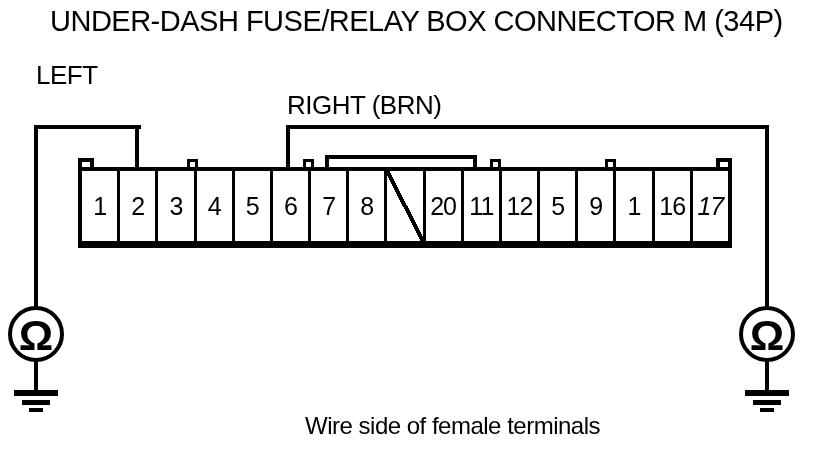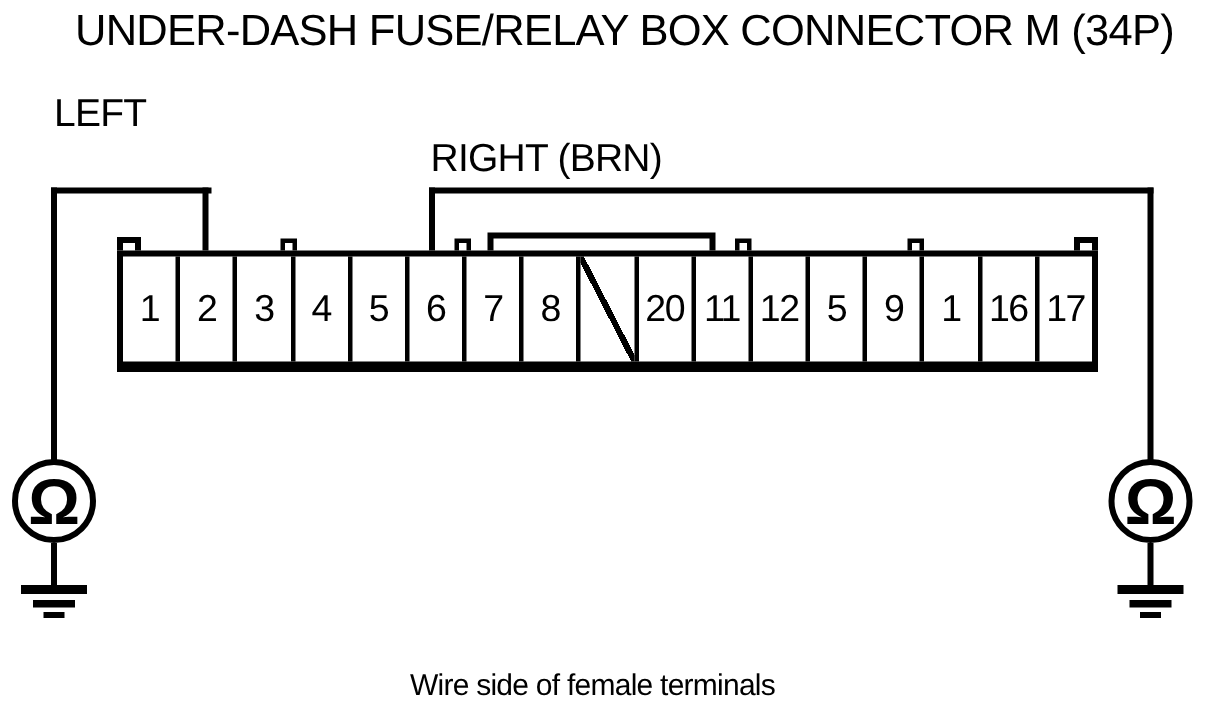--- a/index.html
+++ b/index.html
@@ -34,42 +34,42 @@
   .pin-table {
     position:absolute; left:0; top:14px; width:654px; height:81px;
     border:4px solid #000; background:#fff; display:flex; flex-direction:column;
   }
   .pin-row { display:flex; flex:1; }
   .pin-row.top { border-bottom:3px solid #000; }
   .pin-cell {
     flex:1; display:flex; align-items:center; justify-content:center;
     font-size:25px; letter-spacing:-1px; border-right:3px solid #000; overflow:hidden;
   }
-  .pin-cell:last-child { border-right:none; }
+  .pin-cell:last-child { border-right:none;font-style:italic; }
   .pin-cell.slash {
     background-image:linear-gradient(to top right,
       transparent calc(50% - 2px), #000 calc(50% - 2px) calc(50% + 2px), transparent calc(50% + 2px));
   }
 
   .ground { position:absolute; width:56px; height:110px; }
   .ground-left  { left:8px;   top:306px; }
   .ground-right { left:739px; top:306px; }
   .g-circle {
     position:absolute; left:0; top:0; width:56px; height:56px;
     border:4px solid #000; border-radius:50%; background:#fff;
     display:flex; align-items:center; justify-content:center;
     font-size:43px; font-weight:700; padding-top:3px;
   }
   .g-stem { position:absolute; left:26px; top:56px; width:4px; height:29px; background:#000; }
   .g-bar  { position:absolute; background:#000; }
   .g-bar1 { left:6px;  top:84px;  width:44px; height:6px; }
   .g-bar2 { left:14px; top:94px;  width:28px; height:5px; }
   .g-bar3 { left:21px; top:102px; width:14px; height:4px; }
 
-  .caption { position:absolute; left:190px; top:446px; width:410px; text-align:center; font-size:20px; letter-spacing:-0.5px; }
+  .caption { position:absolute; left:190px; top:412px; width:410px; text-align:right; font-size:24px; letter-spacing:-0.5px; }
 </style>
 </head>
 <body>
 
 <div class="canvas">
 
   <div class="title">UNDER-DASH FUSE/RELAY BOX CONNECTOR M (34P)</div>
 
   <div class="lbl lbl-left">
     <div>LEFT</div>

